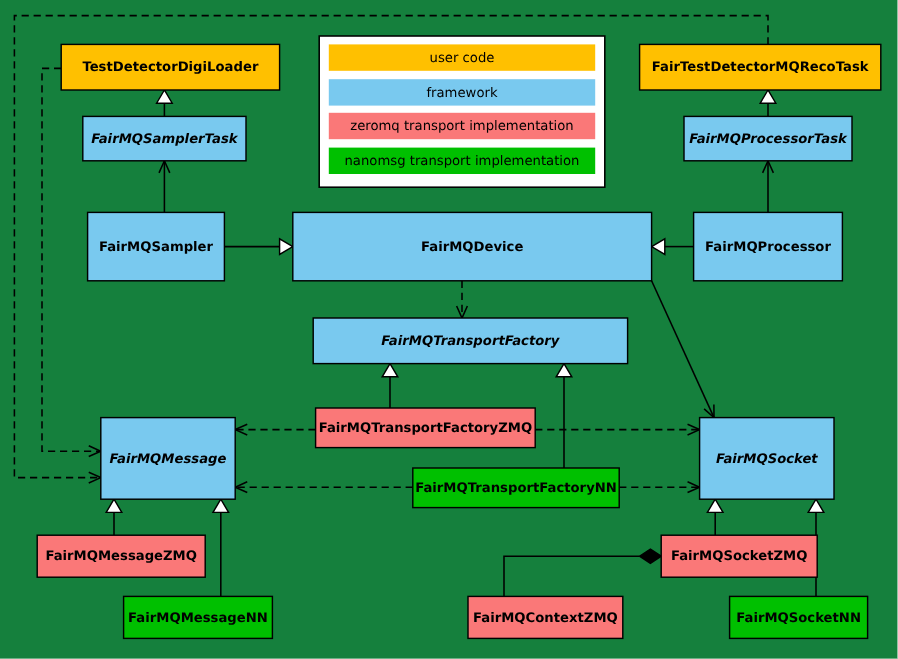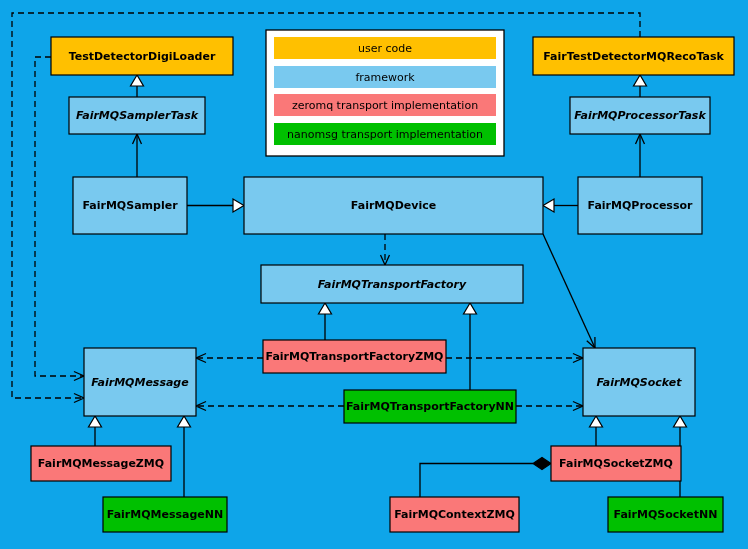--- a/index.html
+++ b/index.html
@@ -1,18 +1,18 @@
 <!DOCTYPE html>
 <html><head>
 <meta charset="utf-8">
 <style>
   html,body{margin:0;padding:0;background:#ffffff;}
   body{width:748px;height:549px;overflow:hidden;
        font-family:"DejaVu Sans","Liberation Sans",sans-serif;}
-  #diagram{position:relative;width:748px;height:549px;background:#0ea5e9;}
+  #diagram{position:relative;width:748px;height:549px;background:#15803d;}
   svg{position:absolute;left:0;top:0;width:748px;height:549px;}
   .nodeLabel{font-family:"DejaVu Sans","Liberation Sans",sans-serif;
              font-size:11px;font-weight:bold;fill:#000;
              text-anchor:middle;dominant-baseline:middle;}
   .nodeLabel.abstract{font-style:italic;}
   .legendLabel{font-family:"DejaVu Sans","Liberation Sans",sans-serif;
                font-size:11px;font-weight:normal;fill:#000;
                text-anchor:middle;dominant-baseline:middle;}
   .boxRect{stroke:#000;stroke-width:1.2;}
   .edge{stroke:#000;stroke-width:1.3;fill:none;}

